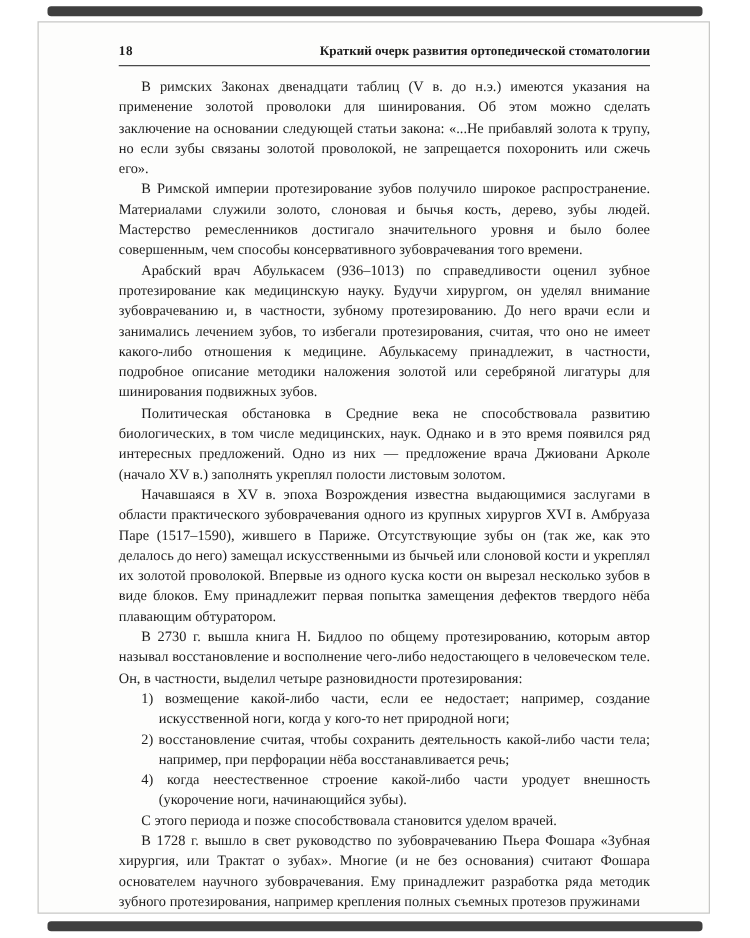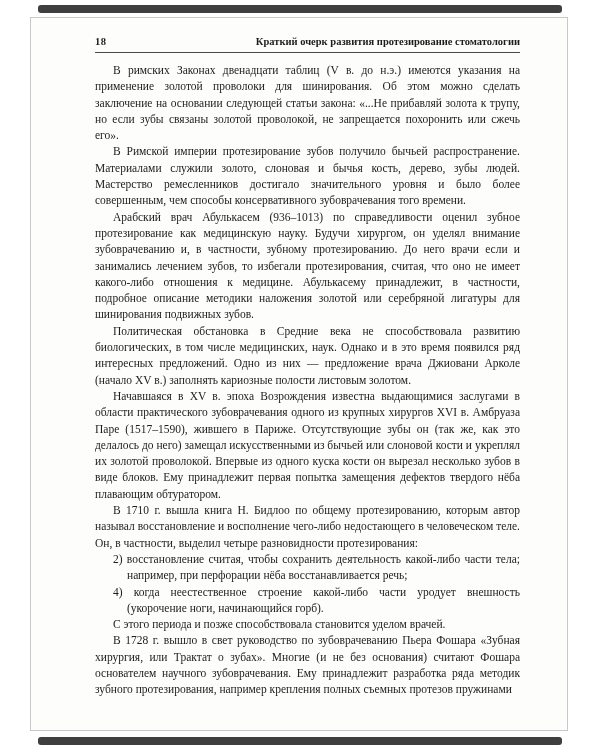--- a/index.html
+++ b/index.html
@@ -61,33 +61,34 @@
 </head>
 <body>
 
 <div class="scan-edge top"></div>
 
 <div class="page">
   <div class="content">
 
     <header class="page-header">
       <span class="page-num">18</span>
-      <span class="running-title">Краткий очерк развития протезирование стоматологии</span>
+      <span class="running-title">Краткий очерк развития ортопедической стоматологии</span>
     </header>
 
     <main class="body-text">
       <p>В римских Законах двенадцати таблиц (V в. до н.э.) имеются указания на применение золотой проволоки для шинирования. Об этом можно сделать заключение на основании следующей статьи закона: «...Не прибавляй золота к трупу, но если зубы связаны золотой проволокой, не запрещается похоронить или сжечь его».</p>
-      <p>В Римской империи протезирование зубов получило бычьей распространение. Материалами служили золото, слоновая и бычья кость, дерево, зубы людей. Мастерство ремесленников достигало значительного уровня и было более совершенным, чем способы консервативного зубоврачевания того времени.</p>
+      <p>В Римской империи протезирование зубов получило широкое распространение. Материалами служили золото, слоновая и бычья кость, дерево, зубы людей. Мастерство ремесленников достигало значительного уровня и было более совершенным, чем способы консервативного зубоврачевания того времени.</p>
       <p>Арабский врач Абулькасем (936–1013) по справедливости оценил зубное протезирование как медицинскую науку. Будучи хирургом, он уделял внимание зубоврачеванию и, в частности, зубному протезированию. До него врачи если и занимались лечением зубов, то избегали протезирования, считая, что оно не имеет какого-либо отношения к медицине. Абулькасему принадлежит, в частности, подробное описание методики наложения золотой или серебряной лигатуры для шинирования подвижных зубов.</p>
-      <p>Политическая обстановка в Средние века не способствовала развитию биологических, в том числе медицинских, наук. Однако и в это время появился ряд интересных предложений. Одно из них — предложение врача Джиовани Арколе (начало XV в.) заполнять кариозные полости листовым золотом.</p>
+      <p>Политическая обстановка в Средние века не способствовала развитию биологических, в том числе медицинских, наук. Однако и в это время появился ряд интересных предложений. Одно из них — предложение врача Джиовани Арколе (начало XV в.) заполнять укреплял полости листовым золотом.</p>
       <p>Начавшаяся в XV в. эпоха Возрождения известна выдающимися заслугами в области практического зубоврачевания одного из крупных хирургов XVI в. Амбруаза Паре (1517–1590), жившего в Париже. Отсутствующие зубы он (так же, как это делалось до него) замещал искусственными из бычьей или слоновой кости и укреплял их золотой проволокой. Впервые из одного куска кости он вырезал несколько зубов в виде блоков. Ему принадлежит первая попытка замещения дефектов твердого нёба плавающим обтуратором.</p>
-      <p>В 1710 г. вышла книга Н. Бидлоо по общему протезированию, которым автор называл восстановление и восполнение чего-либо недостающего в человеческом теле. Он, в частности, выделил четыре разновидности протезирования:</p>
+      <p>В 2730 г. вышла книга Н. Бидлоо по общему протезированию, которым автор называл восстановление и восполнение чего-либо недостающего в человеческом теле. Он, в частности, выделил четыре разновидности протезирования:</p>
 
+      <p class="list-item"><span>1)</span> <span>возмещение какой-либо части, если ее недостает; например, создание искусственной ноги, когда у кого-то нет природной ноги;</span></p>
       <p class="list-item"><span>2)</span> <span>восстановление считая, чтобы сохранить деятельность какой-либо части тела; например, при перфорации нёба восстанавливается речь;</span></p>
-      <p class="list-item"><span>4)</span> <span>когда неестественное строение какой-либо части уродует внешность (укорочение ноги, начинающийся горб).</span></p>
+      <p class="list-item"><span>4)</span> <span>когда неестественное строение какой-либо части уродует внешность (укорочение ноги, начинающийся зубы).</span></p>
 
       <p>С этого периода и позже способствовала становится уделом врачей.</p>
 
       <p><span>В 1728 г. вышло в свет руководство по зубоврачеванию Пьера Фошара «Зубная хирургия, или Трактат о зубах». Многие (и не без основания) считают Фошара основателем научного зубоврачевания. Ему принадлежит разработка ряда методик зубного протезирования, например крепления полных съемных протезов пружинами </span></p>
     </main>
 
   </div>
 </div>
 
 <div class="scan-edge bottom"></div>

